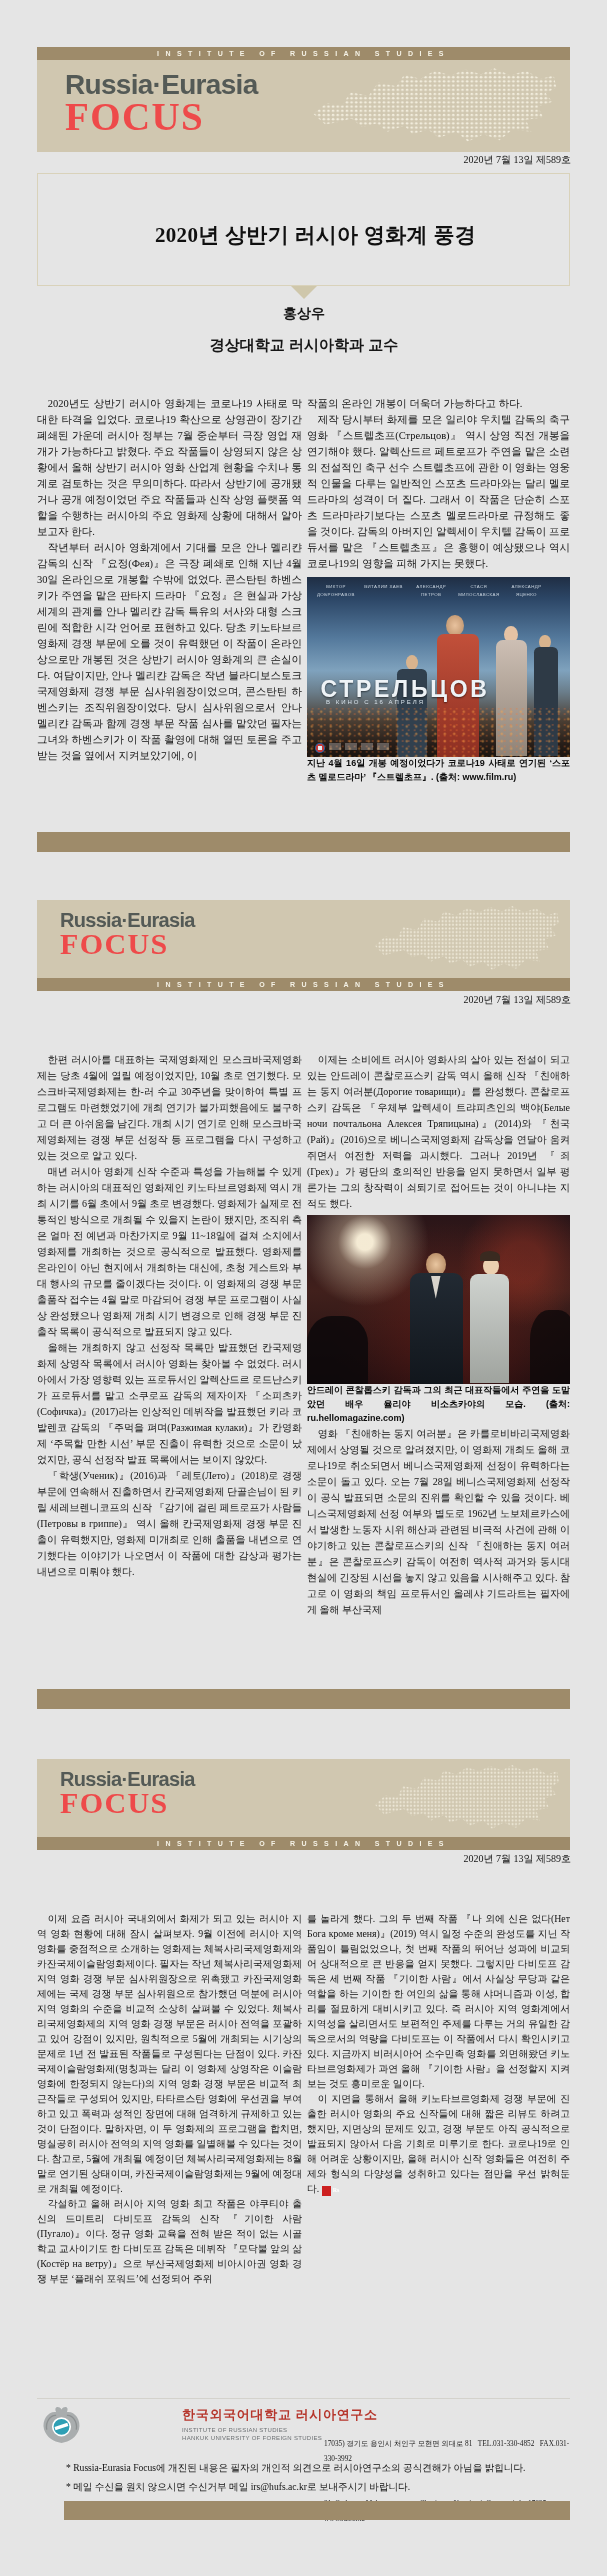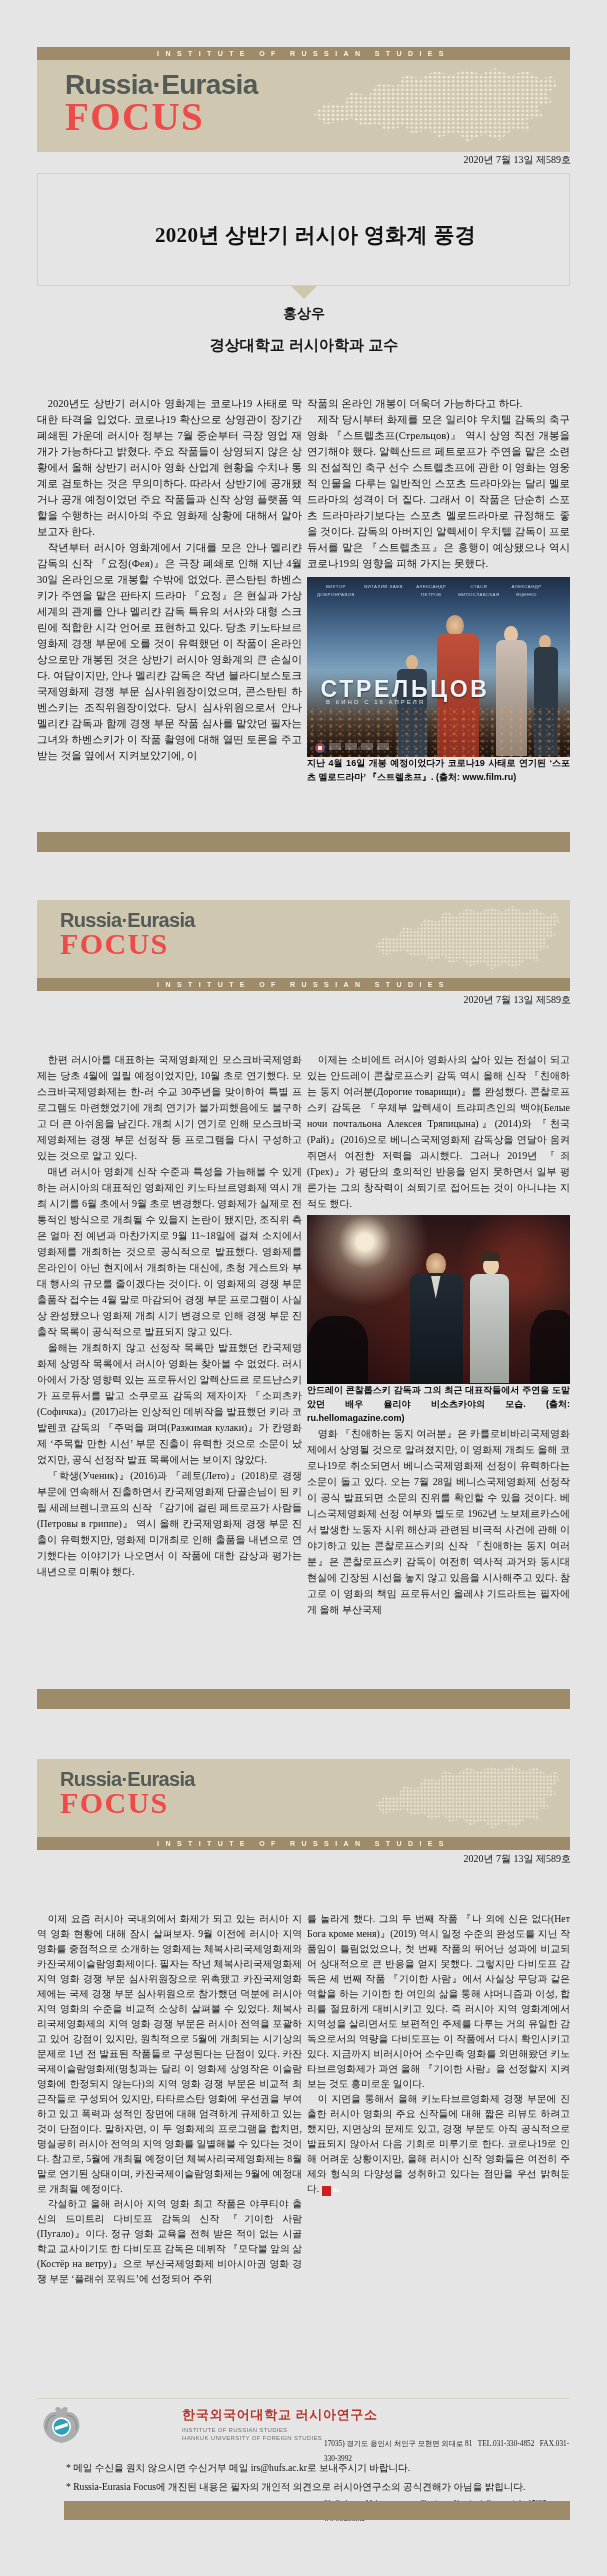--- a/index.html
+++ b/index.html
@@ -248,18 +248,18 @@
         <div>INSTITUTE OF RUSSIAN STUDIES</div>
         <div>HANKUK UNIVERSITY OF FOREIGN STUDIES</div>
       </div>
     </div>
     <div class="f-addr">
       <div>17035) 경기도 용인시 처인구 모현면 외대로 81   TEL.031-330-4852   FAX.031-330-3992</div>
       <div>81, Oedae-ro, Mohyeon-myeon, Cheoin-gu, Yongin-si, Gyeonggi-do, 17035.  www.rus.or.kr</div>
     </div>
   </div>
   <div class="f-notes">
+    <p>* Russia-Eurasia Focus에 개진된 내용은 필자의 개인적 의견으로 러시아연구소의 공식견해가 아님을 밝힙니다.</p>
     <p>* 메일 수신을 원치 않으시면 수신거부 메일 irs@hufs.ac.kr로 보내주시기 바랍니다.</p>
-    <p>* Russia-Eurasia Focus에 개진된 내용은 필자의 개인적 의견으로 러시아연구소의 공식견해가 아님을 밝힙니다.</p>
   </div>
   <div class="pagebar"></div>
 </section>
 
 
 </body></html>

